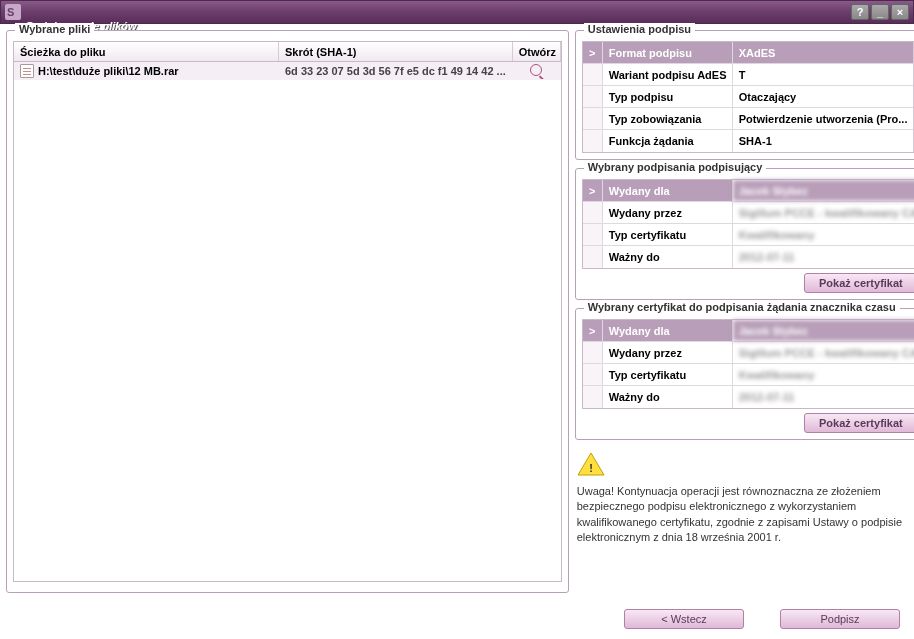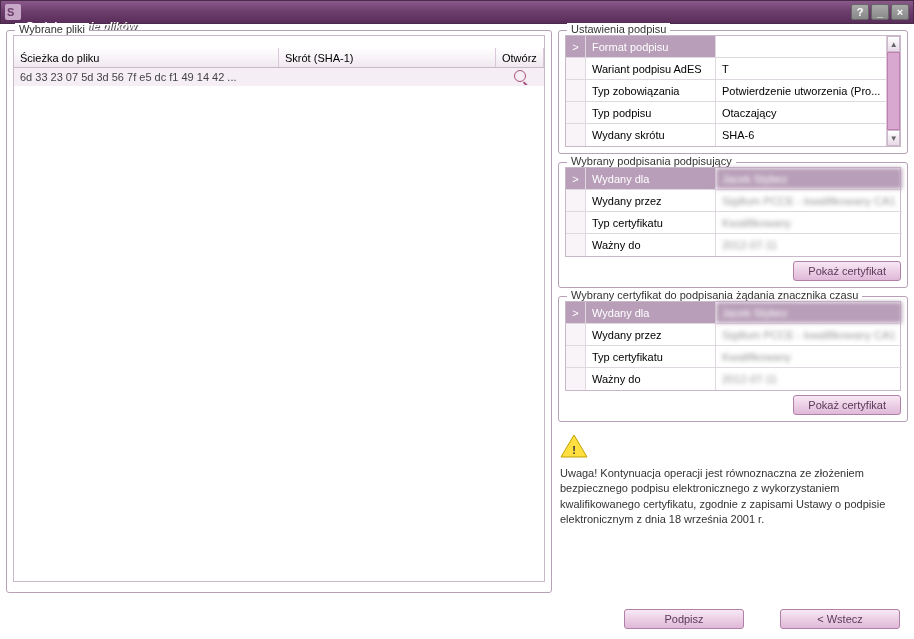--- a/index.html
+++ b/index.html
@@ -32,44 +32,44 @@
 }
 
 .content { display: flex; padding: 6px; gap: 6px; height: calc(100% - 24px - 40px); }
 .left-panel, .right-panel { display: flex; flex-direction: column; }
 .left-panel { flex: 1; }
 .right-panel { width: 350px; gap: 8px; }
 
 .groupbox {
   border: 1px solid #b8a0b8;
   border-radius: 3px;
-  padding: 4px 6px 6px 6px;
+  padding: 10px 6px 6px 6px;
   position: relative;
   background: #fff;
+  font-weight: bold;
 }
 .groupbox > .legend {
   position: absolute;
   top: -8px;
   left: 8px;
   background: #fff;
   padding: 0 4px;
   color: #333;
 }
 
 .file-table {
   border: 1px solid #c8b8c8;
   height: calc(100% - 4px);
   background: #fff;
 }
 .file-table .thead {
   display: flex;
   background: linear-gradient(to bottom, #fff, #f0e8f0);
   border-bottom: 1px solid #c8b8c8;
   height: 20px;
-  margin-top: 12px;
 }
 .file-table .th {
   padding: 2px 6px;
   border-right: 1px solid #d8c8d8;
   display: flex; align-items: center;
 }
 .file-table .th.path { width: 265px; }
 .file-table .th.hash { flex: 1; }
 .file-table .th.open { width: 48px; }
 .file-table .row {
@@ -191,56 +191,61 @@
   <div class="left-panel">
     <div class="groupbox">
       <div class="legend">Wybrane pliki</div>
       <div class="file-table">
         <div class="thead">
           <div class="th path">Ścieżka do pliku</div>
           <div class="th hash">Skrót (SHA-1)</div>
           <div class="th open">Otwórz</div>
         </div>
         <div class="row">
+          <div class="cell path">
+            <span class="file-icon"></span>
+            <span>H:\test\duże pliki\12 MB.rar</span>
+          </div>
           <div class="cell hash">6d 33 23 07 5d 3d 56 7f e5 dc f1 49 14 42 ...</div>
           <div class="cell open"><span class="mag-icon"></span></div>
         </div>
       </div>
     </div>
   </div>
 
   <div class="right-panel">
 
     <div class="groupbox">
       <div class="legend">Ustawienia podpisu</div>
       <div class="prop-grid">
         <div class="prop-rows">
           <div class="prop-row header">
             <div class="expand">&gt;</div>
             <div class="key">Format podpisu</div>
+            <div class="val">XAdES</div>
           </div>
           <div class="prop-row">
               <div class="expand"></div>
               <div class="key">Wariant podpisu AdES</div>
               <div class="val">T</div>
             </div>
           <div class="prop-row">
               <div class="expand"></div>
+              <div class="key">Typ podpisu</div>
+              <div class="val">Otaczający</div>
+            </div>
+          <div class="prop-row">
+              <div class="expand"></div>
               <div class="key">Typ zobowiązania</div>
               <div class="val">Potwierdzenie utworzenia   (Pro...</div>
             </div>
           <div class="prop-row">
               <div class="expand"></div>
-              <div class="key">Typ podpisu</div>
-              <div class="val">Otaczający</div>
-            </div>
-          <div class="prop-row">
-              <div class="expand"></div>
-              <div class="key">Wydany skrótu</div>
-              <div class="val">SHA-6</div>
+              <div class="key">Funkcja żądania</div>
+              <div class="val">SHA-1</div>
             </div>
         </div>
         <div class="prop-scroll">
           <div class="arrow">▲</div>
           <div class="thumb"></div>
           <div class="arrow">▼</div>
         </div>
       </div>
     </div>
 
@@ -315,15 +320,15 @@
             <text x="14" y="20" text-anchor="middle" font-size="16" font-weight="bold" fill="#333">!</text>
           </svg>
       </div>
       <div class="warning-text">Uwaga! Kontynuacja operacji jest równoznaczna ze złożeniem bezpiecznego podpisu elektronicznego z wykorzystaniem kwalifikowanego certyfikatu, zgodnie z zapisami Ustawy o podpisie elektronicznym z  dnia 18 września 2001 r.</div>
     </div>
 
   </div>
 </div>
 
 <div class="footer">
+  <div class="btn">&lt; Wstecz</div>
   <div class="btn">Podpisz</div>
-  <div class="btn">&lt; Wstecz</div>
 </div>
 
 </body></html>

